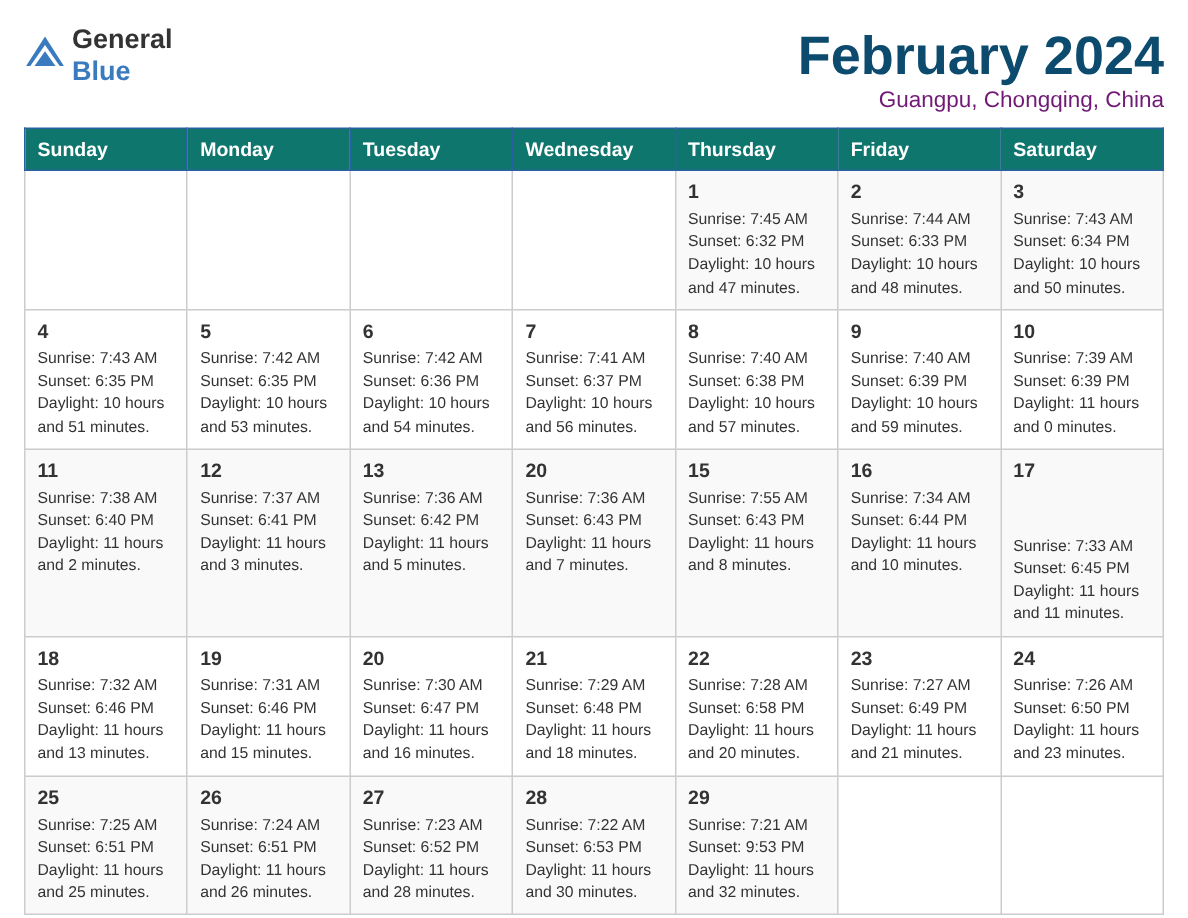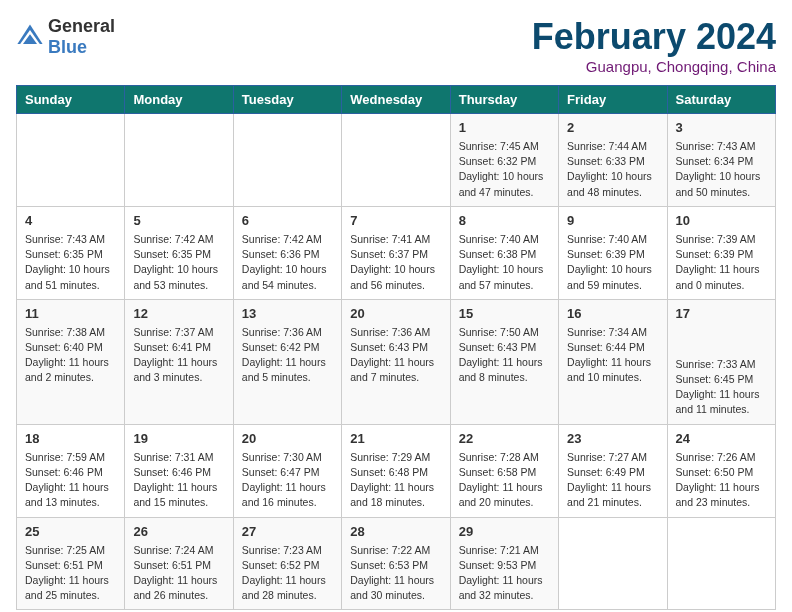--- a/index.html
+++ b/index.html
@@ -209,41 +209,41 @@
 Daylight: 11 hours and 5 minutes.</div>
         </td>
         <td>
           <div class="day-number">20</div>
           <div class="day-info" style="white-space: pre-line;">Sunrise: 7:36 AM
 Sunset: 6:43 PM
 Daylight: 11 hours and 7 minutes.</div>
         </td>
         <td>
           <div class="day-number">15</div>
-          <div class="day-info" style="white-space: pre-line;">Sunrise: 7:50 AM
+          <div class="day-info" style="white-space: pre-line;">Sunrise: 7:55 AM
 Sunset: 6:43 PM
 Daylight: 11 hours and 8 minutes.</div>
         </td>
         <td>
           <div class="day-number">16</div>
           <div class="day-info" style="white-space: pre-line;">Sunrise: 7:34 AM
 Sunset: 6:44 PM
 Daylight: 11 hours and 10 minutes.</div>
         </td>
         <td>
           <div class="day-number">17</div>
           <div class="day-info" style="white-space: pre-line; margin-top: 36px;">Sunrise: 7:33 AM
 Sunset: 6:45 PM
 Daylight: 11 hours and 11 minutes.</div>
         </td>
       </tr>
       <tr>
         <td>
           <div class="day-number">18</div>
-          <div class="day-info" style="white-space: pre-line;">Sunrise: 7:59 AM
+          <div class="day-info" style="white-space: pre-line;">Sunrise: 7:32 AM
 Sunset: 6:46 PM
 Daylight: 11 hours and 13 minutes.</div>
         </td>
         <td>
           <div class="day-number">19</div>
           <div class="day-info" style="white-space: pre-line;">Sunrise: 7:31 AM
 Sunset: 6:46 PM
 Daylight: 11 hours and 15 minutes.</div>
         </td>
         <td>

